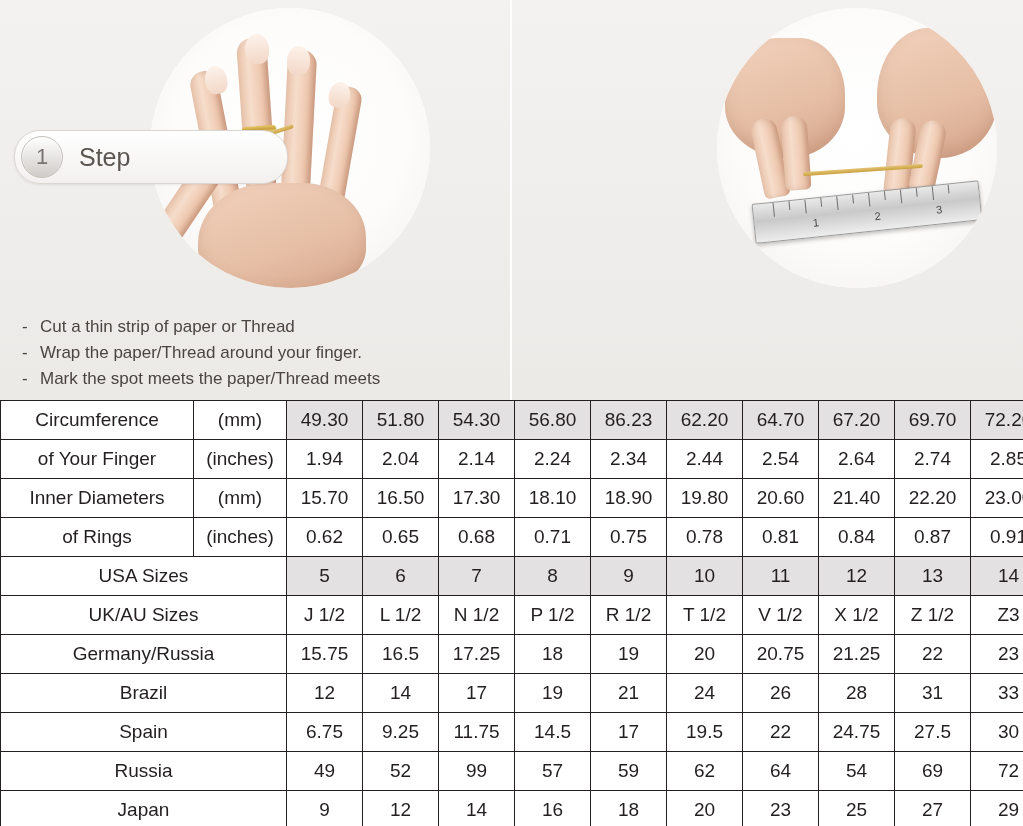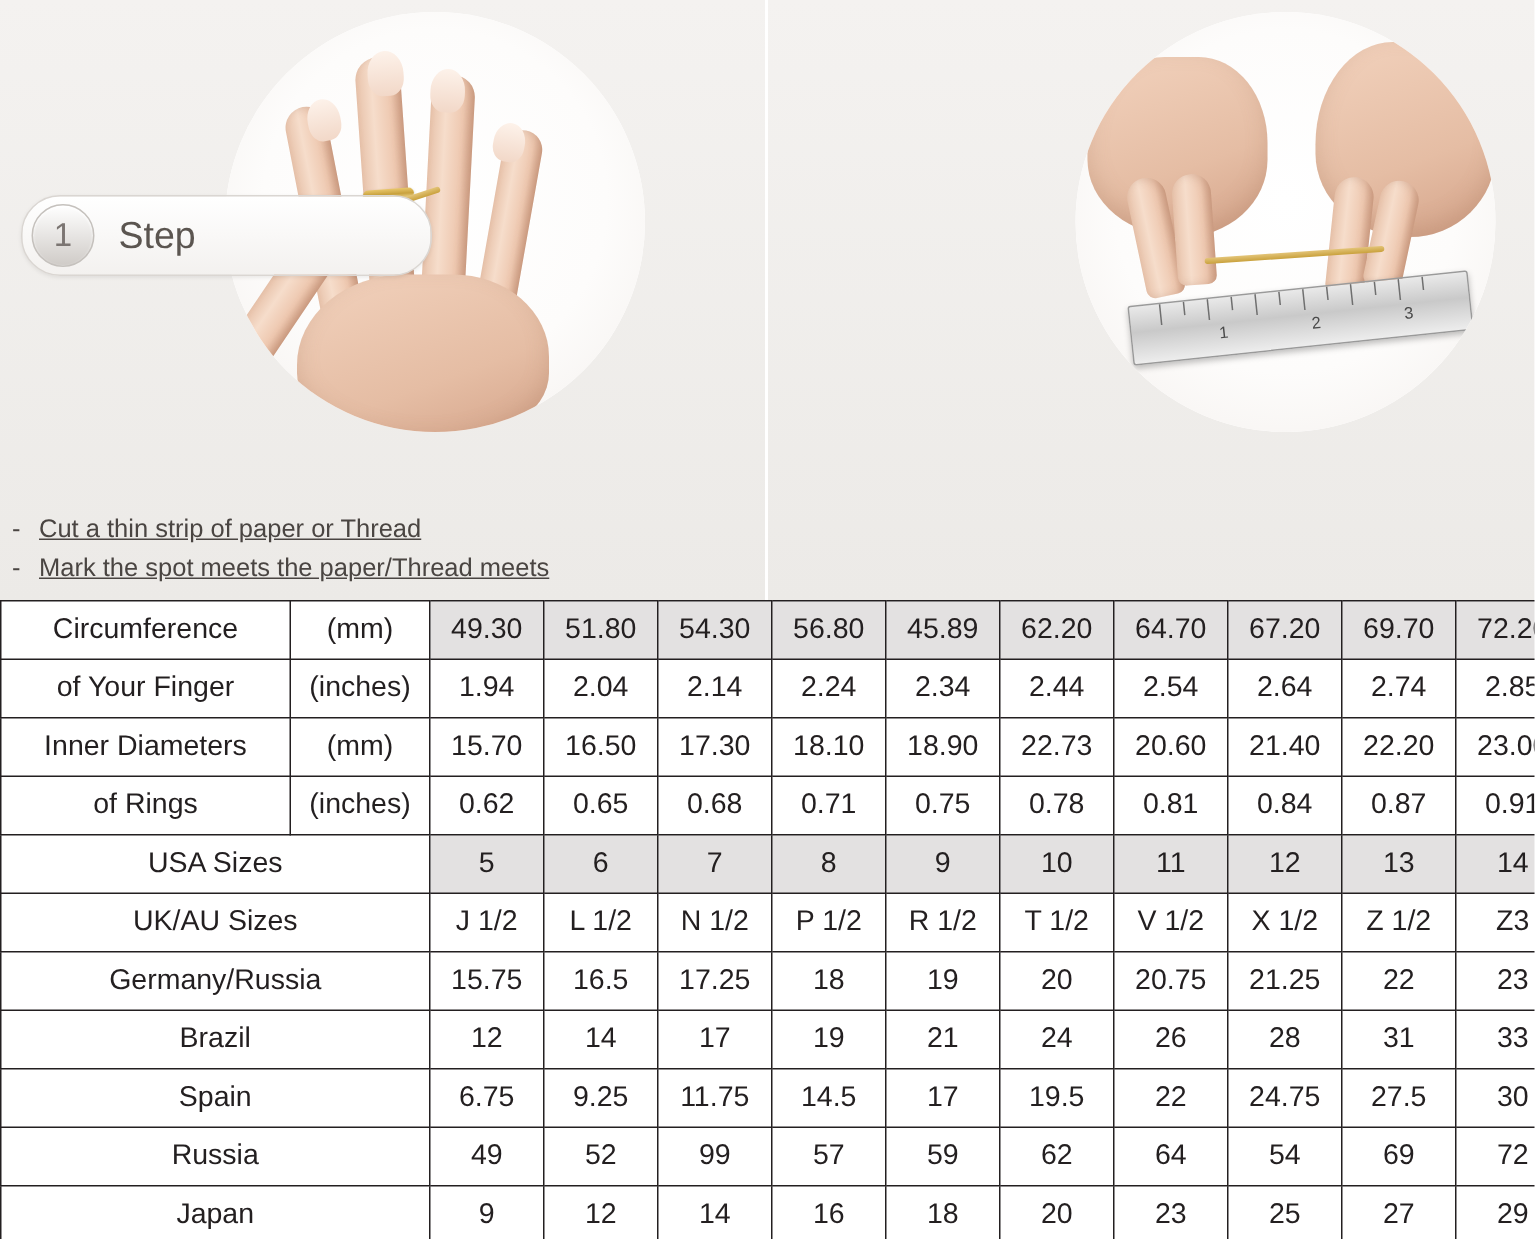--- a/index.html
+++ b/index.html
@@ -148,21 +148,21 @@
   }
 
   
   .instructions {
     position: absolute;
     bottom: 8px;
     font-size: 17px;
     color: #4a4542;
     line-height: 26px;
   }
-  .instructions.i1 { left: 8px; text-decoration: underline; }
+  .instructions.i1 { left: 22px; }
   .instructions .line {
     white-space: nowrap;
   }
   .instructions .dash { display: inline-block; width: 18px; }
 
   
   table.size-chart {
     position: absolute;
     left: 0;
     top: 400px;
@@ -232,20 +232,21 @@
         <div class="thread" style="left:118px; top:120px; width:26px; transform:rotate(-18deg);"></div>
       </div>
 
       <div class="step-pill p1">
         <div class="step-num">1</div>
         <div class="step-word">Step</div>
       </div>
 
       <div class="instructions i1">
         <div class="line"><span class="dash">-</span><span>Cut a thin strip of paper or Thread</span></div>
+        <div class="line"><span class="dash">-</span><span>Wrap the paper/Thread around your finger.</span></div>
         <div class="line"><span class="dash">-</span><span>Mark the spot meets the paper/Thread meets</span></div>
       </div>
     </div>
 
     <div class="step-panel right">
 
       <div class="photo photo-2">
         <div class="hand-bg"></div>
 
         <div class="palm" style="left:8px; top:30px; width:120px; height:120px;"></div>
@@ -283,21 +284,21 @@
   <table class="size-chart">
     <tbody>
 
       <tr>
         <td class="rowlabel" rowspan="1">Circumference</td>
         <td class="unit">(mm)</td>
         <td class="datacell shade">49.30</td>
         <td class="datacell shade">51.80</td>
         <td class="datacell shade">54.30</td>
         <td class="datacell shade">56.80</td>
-        <td class="datacell shade">45.89</td>
+        <td class="datacell shade">86.23</td>
         <td class="datacell shade">62.20</td>
         <td class="datacell shade">64.70</td>
         <td class="datacell shade">67.20</td>
         <td class="datacell shade">69.70</td>
         <td class="datacell shade">72.20</td>
       </tr>
 
       <tr>
         <td class="rowlabel">of Your Finger</td>
         <td class="unit">(inches)</td>
@@ -314,21 +315,21 @@
       </tr>
 
       <tr>
         <td class="rowlabel">Inner Diameters</td>
         <td class="unit">(mm)</td>
         <td class="datacell">15.70</td>
         <td class="datacell">16.50</td>
         <td class="datacell">17.30</td>
         <td class="datacell">18.10</td>
         <td class="datacell">18.90</td>
-        <td class="datacell">22.73</td>
+        <td class="datacell">19.80</td>
         <td class="datacell">20.60</td>
         <td class="datacell">21.40</td>
         <td class="datacell">22.20</td>
         <td class="datacell">23.00</td>
       </tr>
 
       <tr>
         <td class="rowlabel">of Rings</td>
         <td class="unit">(inches)</td>
         <td class="datacell">0.62</td>

